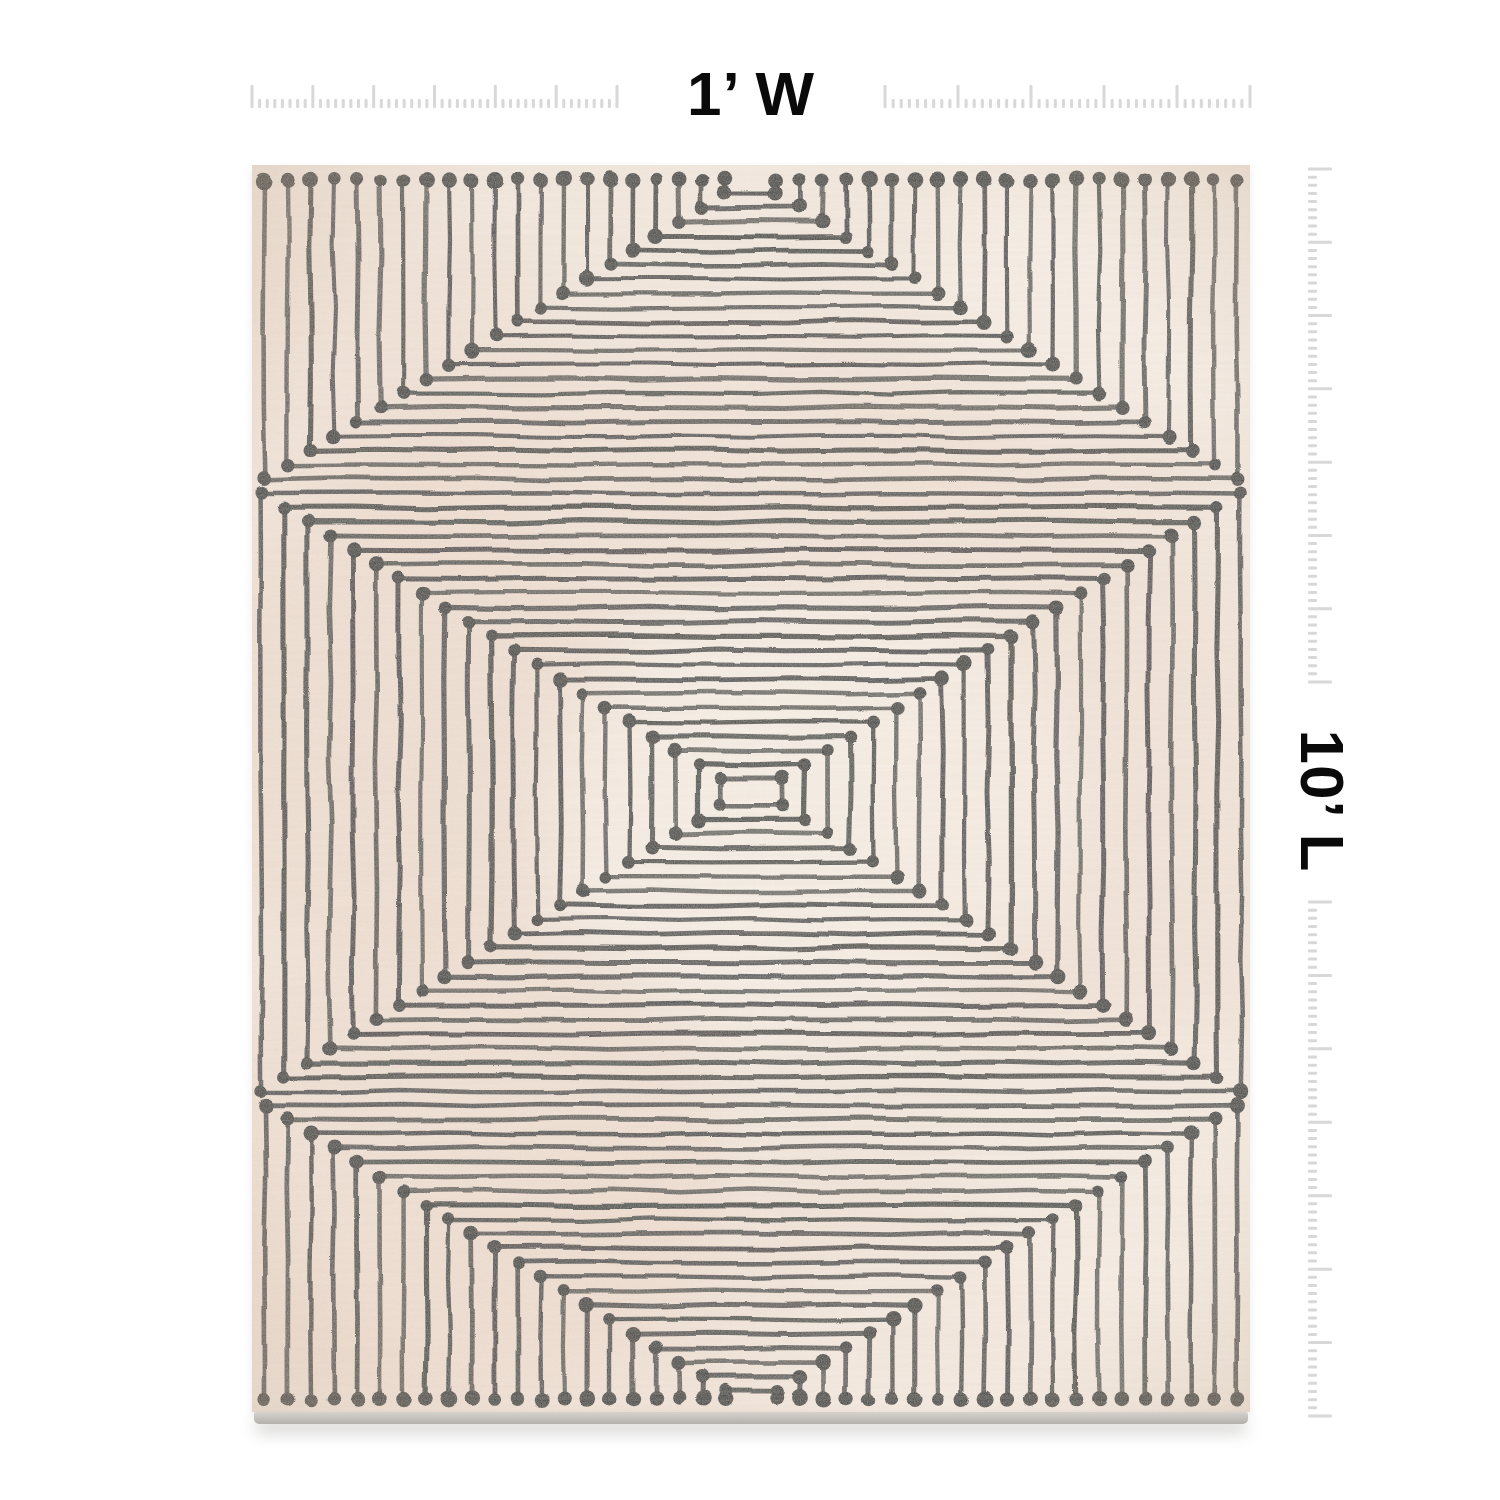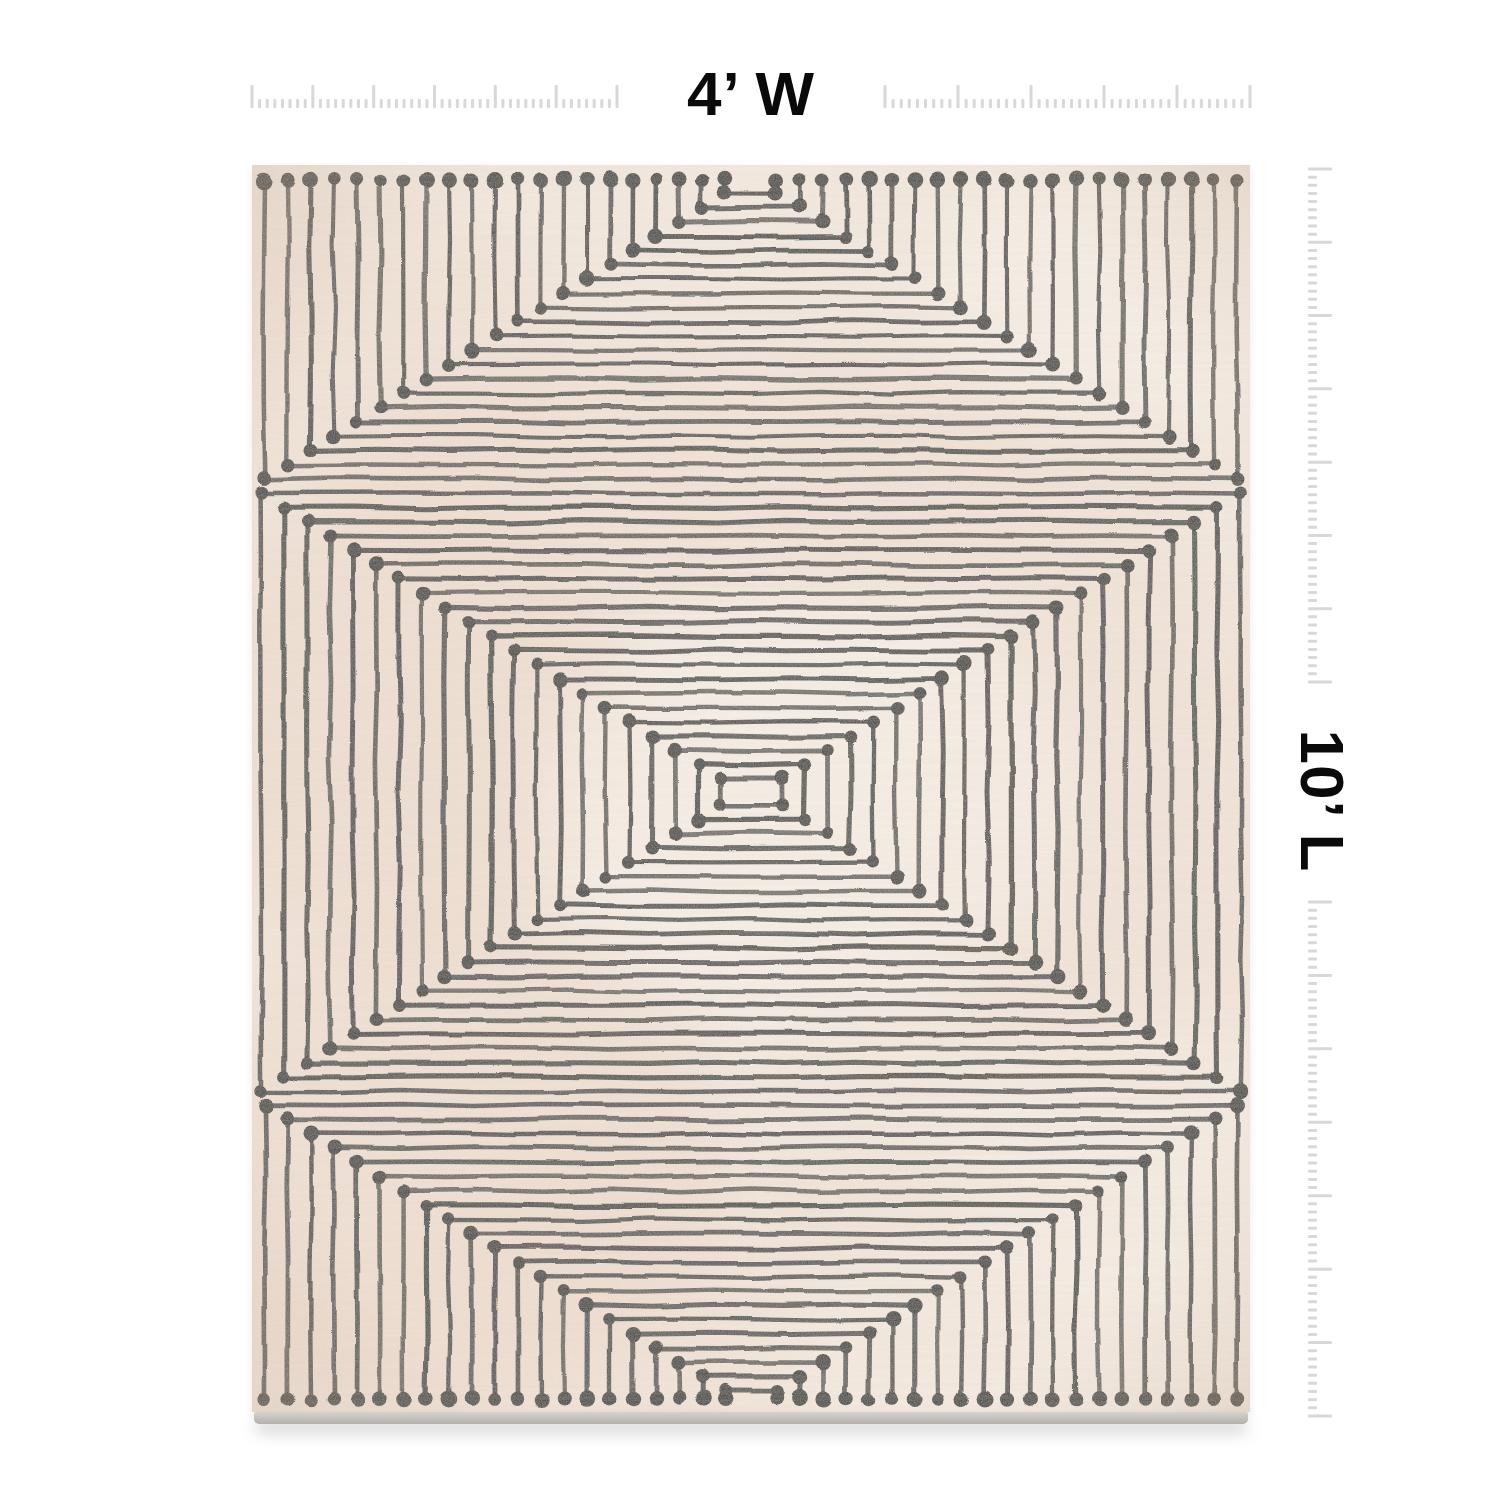--- a/index.html
+++ b/index.html
@@ -239,21 +239,21 @@
       <rect x="1308" y="1357.39" width="9" height="3" rx="1" fill="#d8d8d8"></rect>
       <rect x="1308" y="1365.55" width="9" height="3" rx="1" fill="#d8d8d8"></rect>
       <rect x="1308" y="1373.71" width="9" height="3" rx="1" fill="#d8d8d8"></rect>
       <rect x="1308" y="1381.87" width="9" height="3" rx="1" fill="#d8d8d8"></rect>
       <rect x="1308" y="1390.02" width="9" height="3" rx="1" fill="#d8d8d8"></rect>
       <rect x="1308" y="1398.18" width="9" height="3" rx="1" fill="#d8d8d8"></rect>
       <rect x="1308" y="1406.34" width="9" height="3" rx="1" fill="#d8d8d8"></rect>
       <rect x="1308" y="1414.50" width="24" height="3" rx="1" fill="#d8d8d8"></rect>
     </svg>
 
-  <div class="dim dim-w" style="color: rgb(10, 10, 10);">4’ W</div>
+  <div class="dim dim-w" style="color: rgb(10, 10, 10);">1’ W</div>
 
   <div class="dim dim-l" style="color: rgb(10, 10, 10);">10’ L</div>
 
   <div class="rug" id="rug" style="left: 252px; top: 165px; width: 998px; height: 1247px;">
     <svg id="rug-svg" xmlns="http://www.w3.org/2000/svg" preserveAspectRatio="none" viewBox="0 0 998 1247">
       <defs>
         <filter id="soft" x="-80%" y="-80%" width="260%" height="260%">
           <feGaussianBlur stdDeviation="30"></feGaussianBlur>
         </filter>
         <filter id="wobble" x="-5%" y="-5%" width="110%" height="110%">

